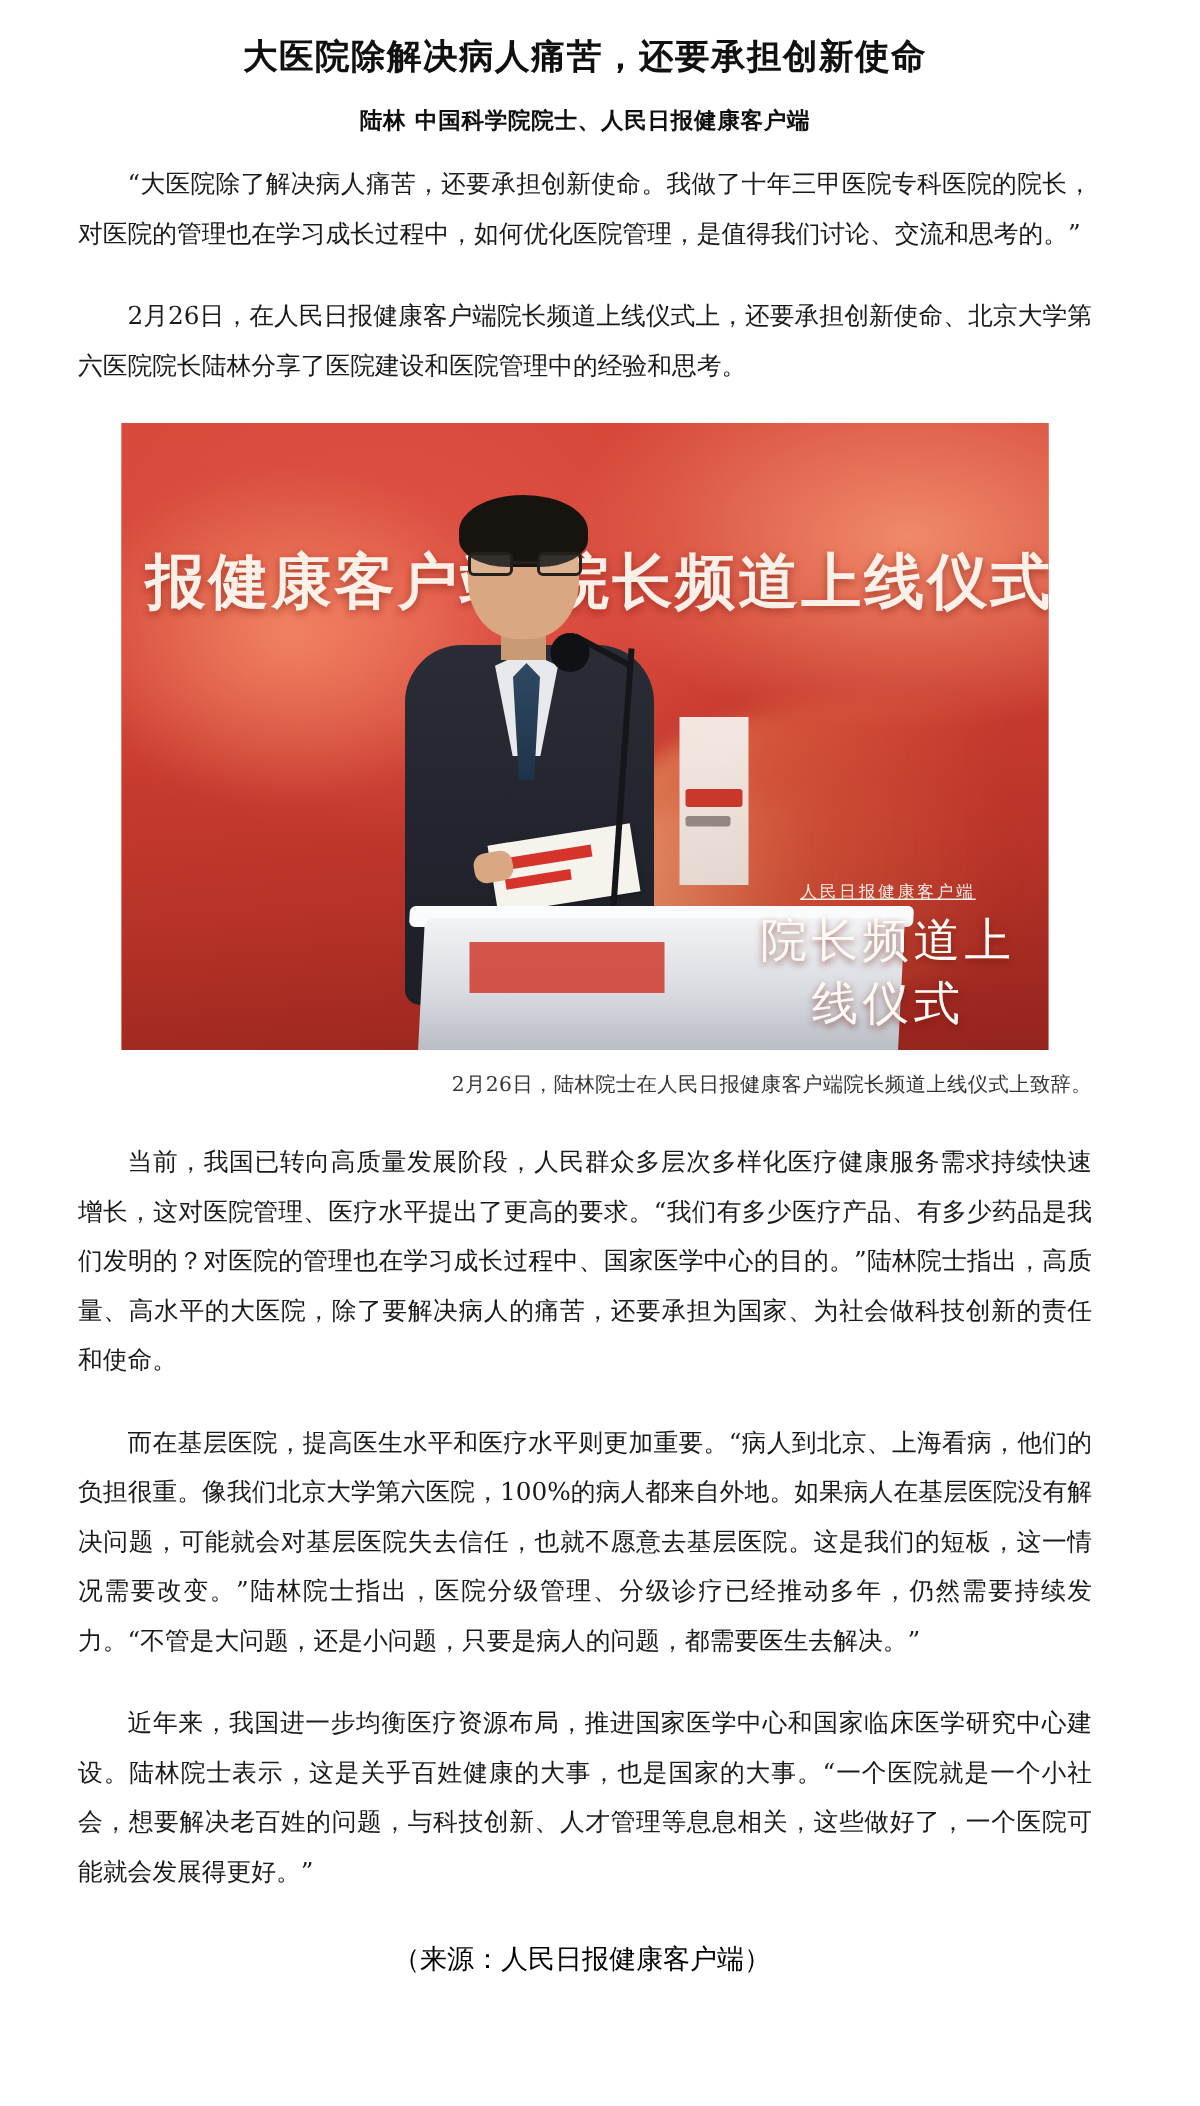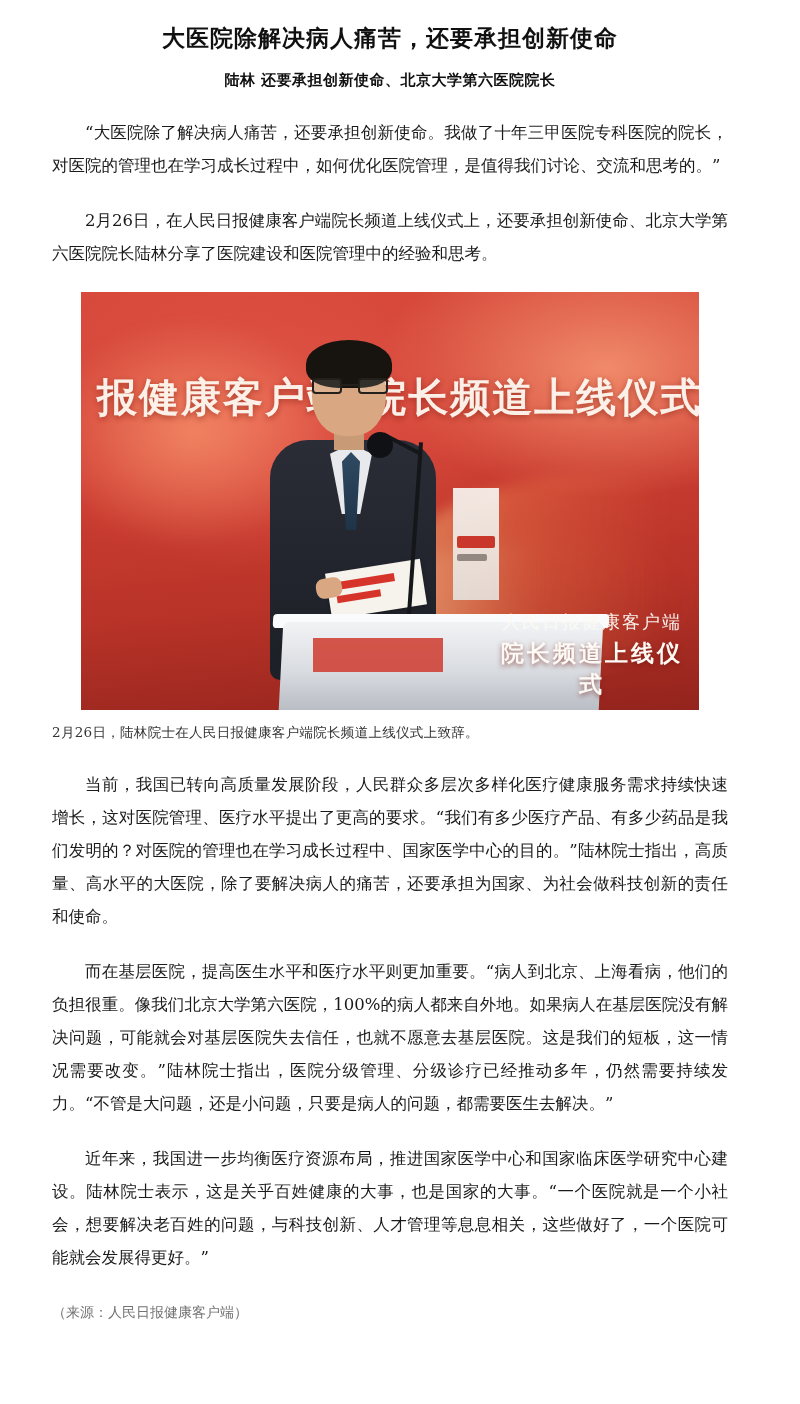--- a/index.html
+++ b/index.html
@@ -31,21 +31,21 @@
   }
   .byline {
     text-align: center;
     font-size: 15px;
     font-weight: bold;
     margin: 18px 0 0 0;
     color: #101010;
     letter-spacing: 0.5px;
   }
   .body-block {
-    margin-top: 26px;
+    margin-top: 16px;
   }
   p.para {
     font-size: 16.5px;
     line-height: 2.0;
     text-align: justify;
     text-justify: inter-ideograph;
     text-indent: 2em;
     margin: 0 0 22px 0;
     color: #1a1a1a;
   }
@@ -305,27 +305,28 @@
   .photo .banner {
     position: absolute;
     right: 12px;
     bottom: 10px;
     width: 190px;
     text-align: center;
     color: #fdfaf5;
     font-family: "DejaVu Sans", "Liberation Sans", sans-serif;
   }
   .photo .banner .line1 {
-    font-size: 18px;
+    font-size: 11px;
     letter-spacing: 2px;
     opacity: 0.95;
+    text-decoration: underline;
   }
   .photo .banner .line2 {
-    font-size: 23px;
-    font-weight: bold;
+    font-size: 31px;
+    font-weight: normal;
     letter-spacing: 3px;
     margin-top: 4px;
     text-shadow: 0 2px 5px rgba(110,18,10,0.6);
   }
   .photo .booth {
     position: absolute;
     left: 372px;
     top: 196px;
     width: 46px;
     height: 112px;
@@ -347,39 +348,39 @@
     top: 66px;
     width: 30px;
     height: 7px;
     background: #8d8a86;
     border-radius: 2px;
   }
   .caption {
     margin-top: 14px;
     font-size: 13.5px;
     color: #333333;
-    text-align: left;
+    text-align: right;
     letter-spacing: 0.3px;
   }
   .source {
     margin-top: 30px;
-    text-align: left;
-    font-size: 14px;
-    color: #737373;
+    text-align: center;
+    font-size: 18px;
+    color: #000000;
     padding-right: 4px;
   }
 </style>
 </head>
 <body>
 
 <div class="page">
 
   <h1 class="article-title">大医院除解决病人痛苦，还要承担创新使命</h1>
 
-  <div class="byline">陆林 还要承担创新使命、北京大学第六医院院长</div>
+  <div class="byline">陆林 中国科学院院士、人民日报健康客户端</div>
 
   <div class="body-block">
 
     <p class="para">“大医院除了解决病人痛苦，还要承担创新使命。我做了十年三甲医院专科医院的院长，对医院的管理也在学习成长过程中，如何优化医院管理，是值得我们讨论、交流和思考的。”</p>
     <p class="para">2月26日，在人民日报健康客户端院长频道上线仪式上，还要承担创新使命、北京大学第六医院院长陆林分享了医院建设和医院管理中的经验和思考。</p>
 
     <div class="figure">
       <div class="photo">
         <div class="backdrop"></div>
         <div class="glow-left"></div>

